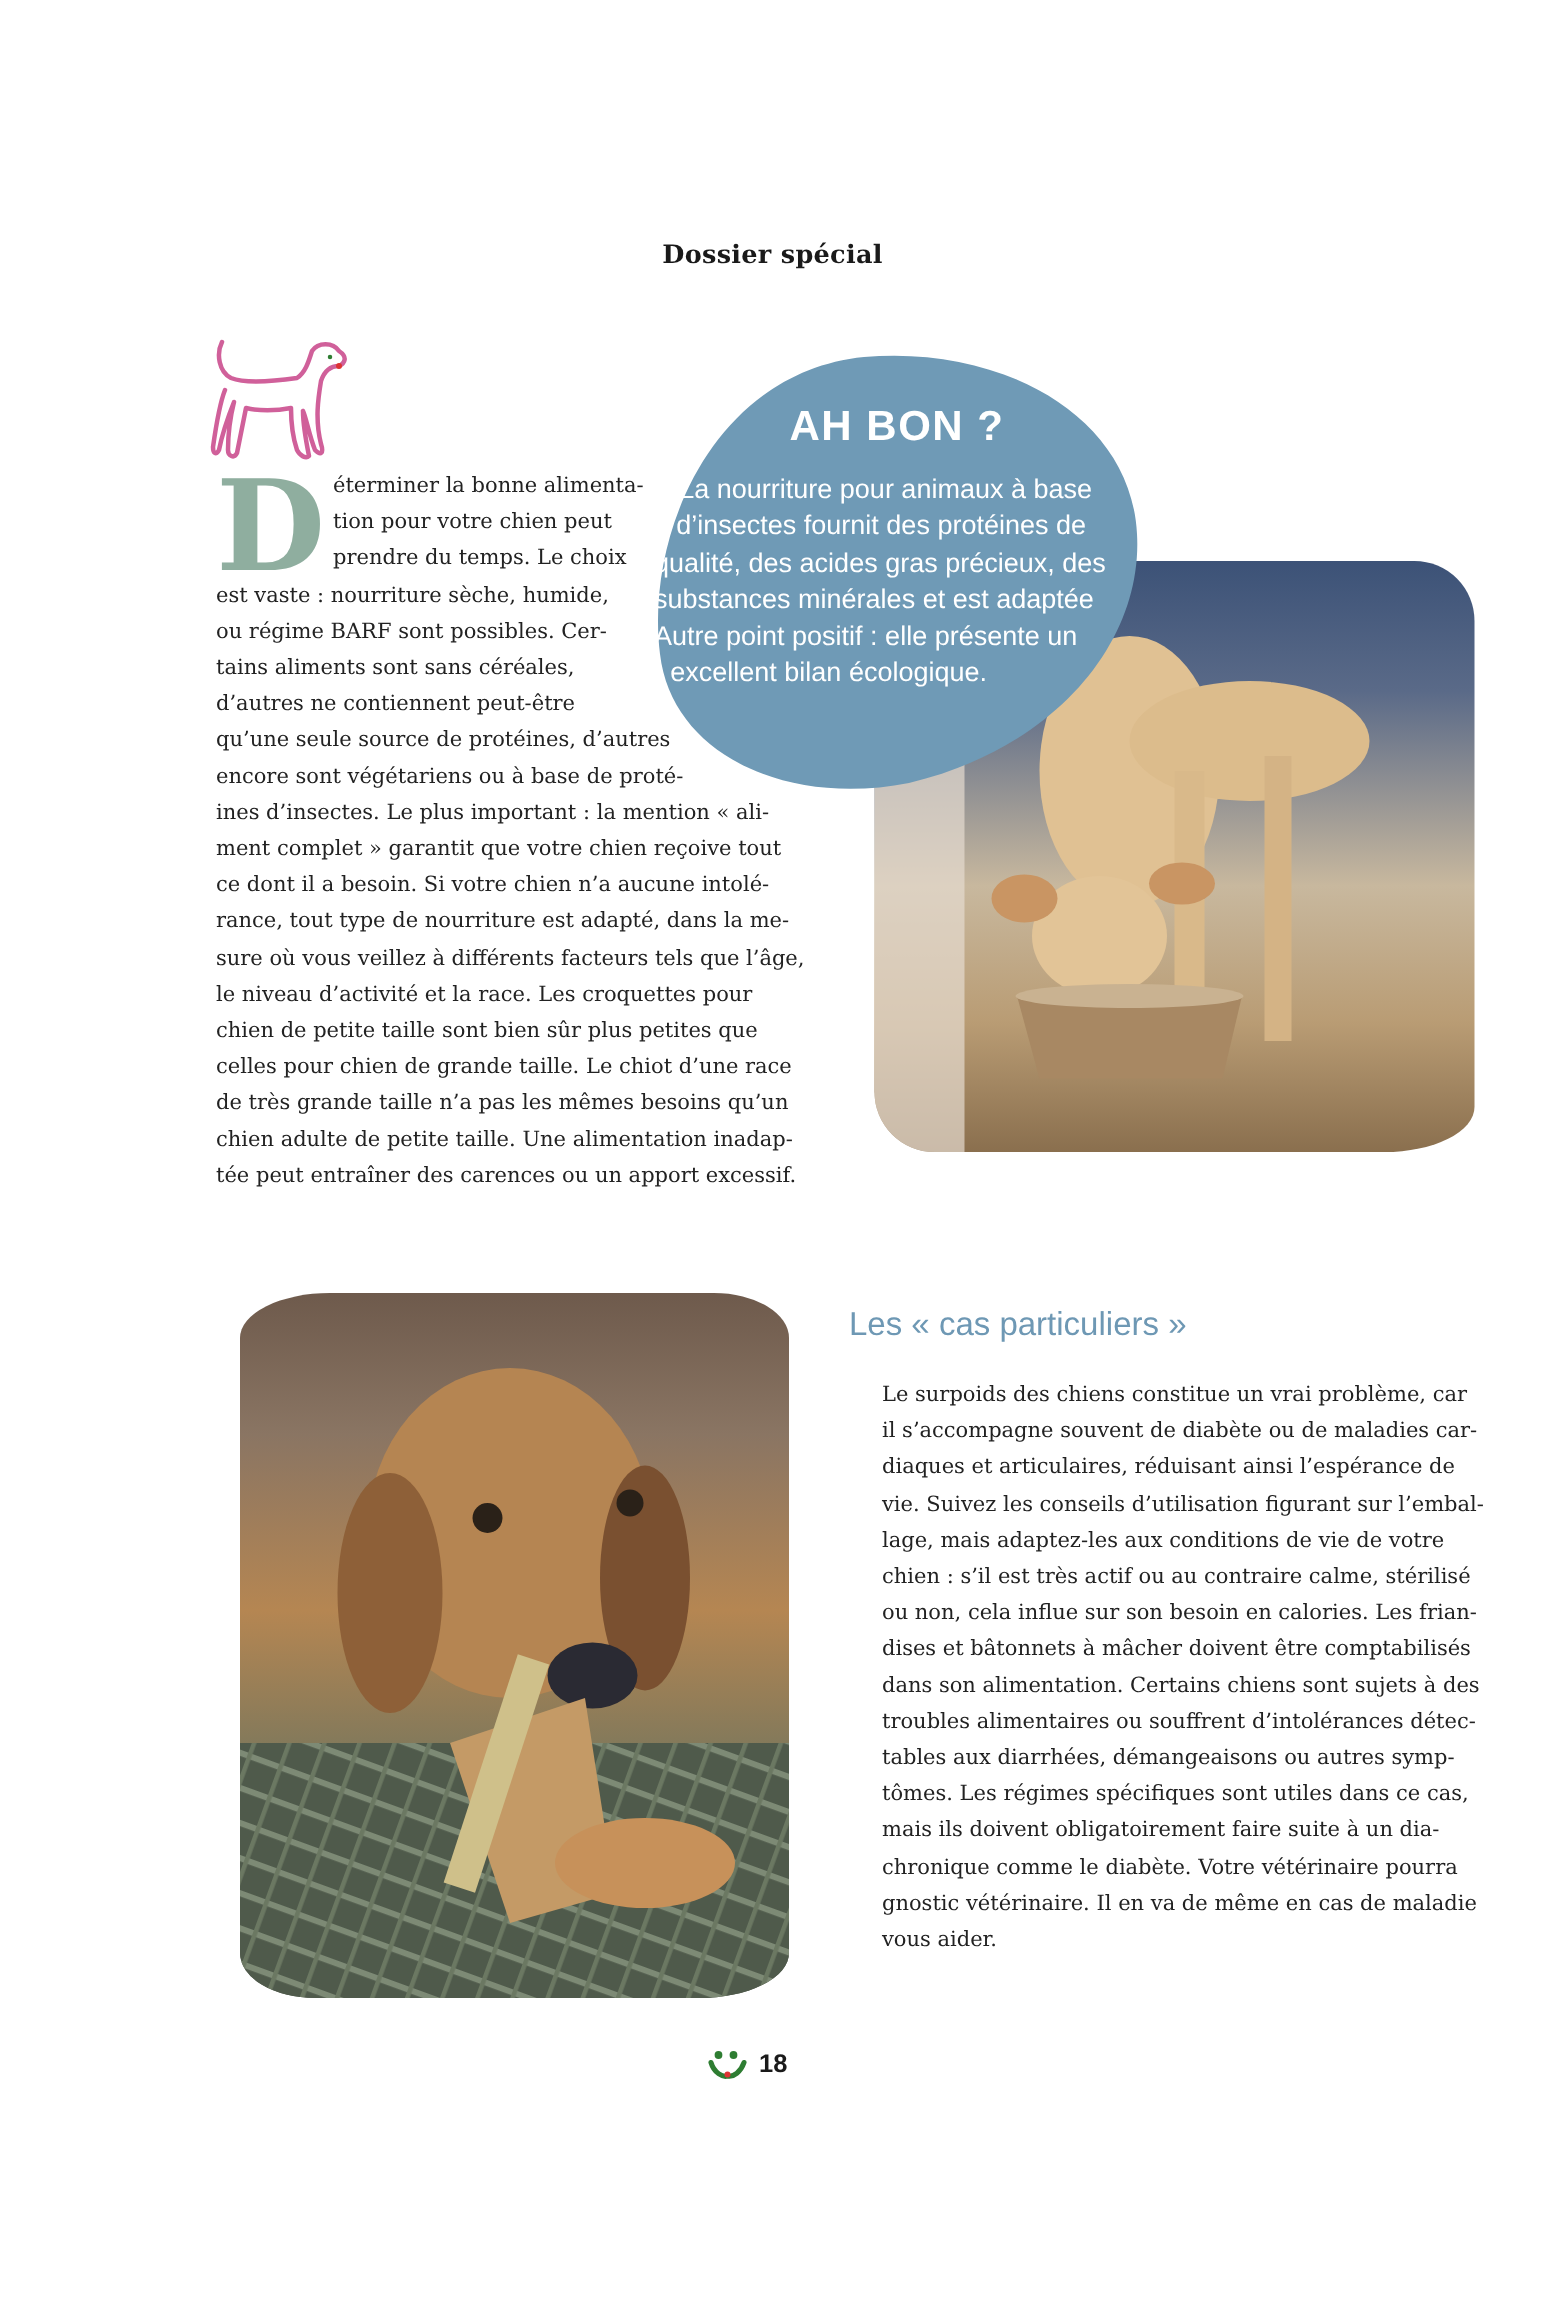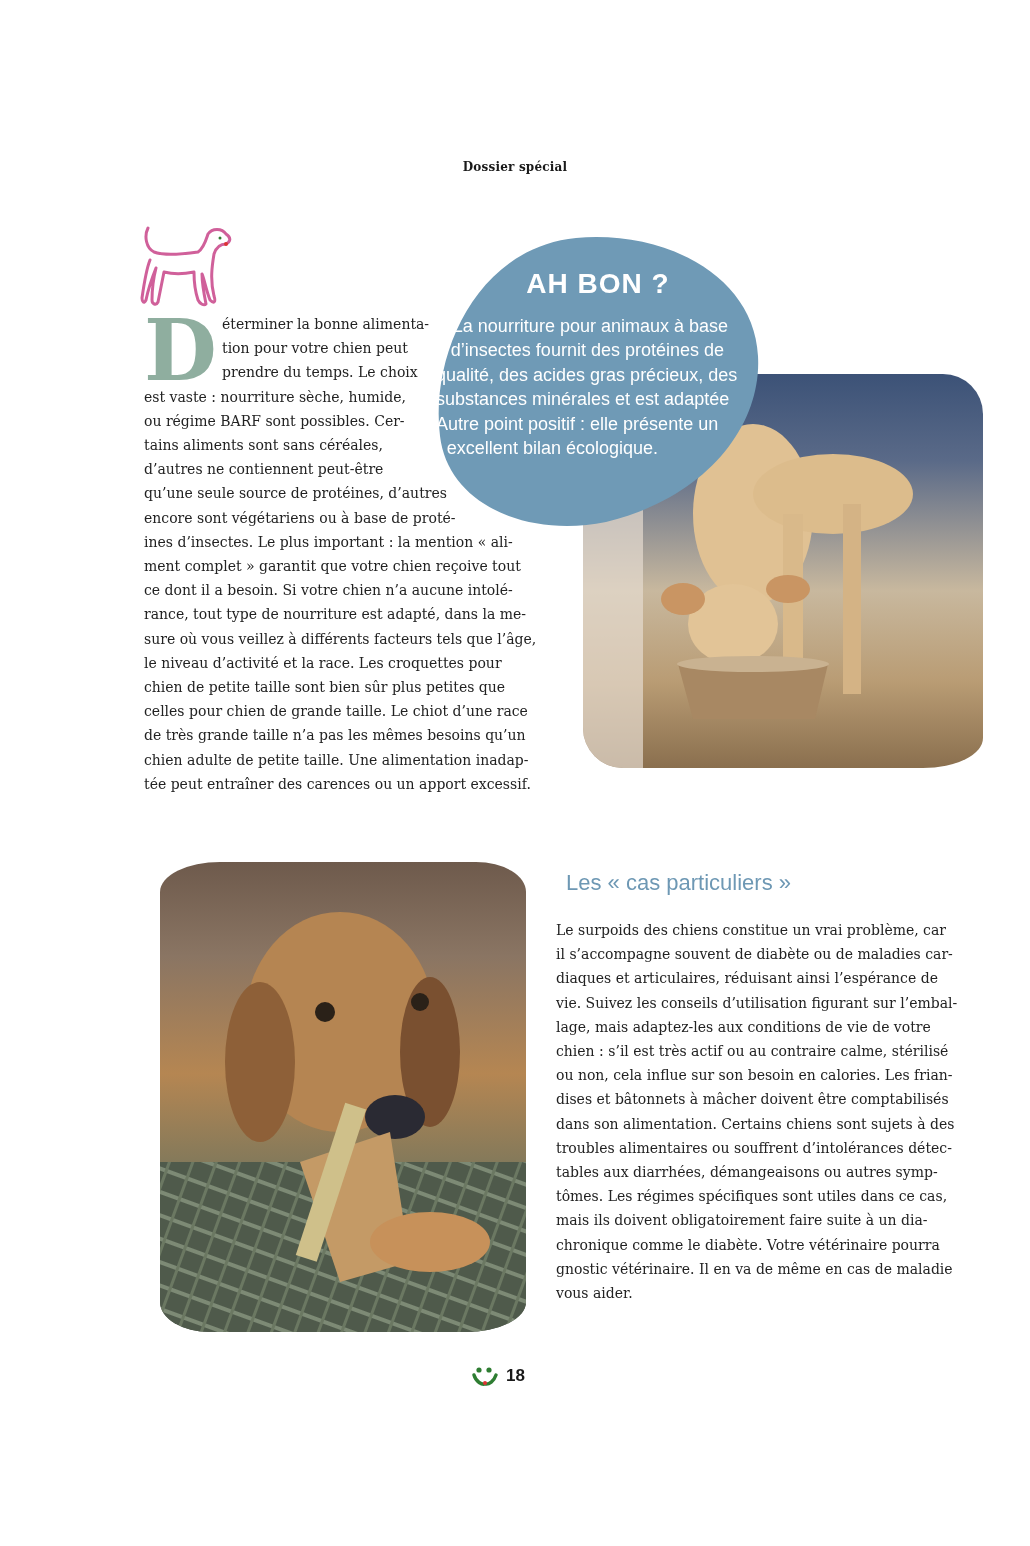--- a/index.html
+++ b/index.html
@@ -1,30 +1,30 @@
 <!DOCTYPE html>
 <html><head>
 <meta charset="utf-8">
 <style>
   html, body { margin:0; padding:0; background:#ffffff; }
   body { width:1030px; height:1546px; position:relative; overflow:hidden; font-family:"DejaVu Serif", serif; color:#1f1f1f; }
-  .section-label { position:absolute; top:160px; left:0; width:1030px; text-align:center; font-family:"DejaVu Serif", serif; font-weight:bold; font-size:12px; letter-spacing:0.2px; color:#1a1a1a; }
+  .section-label { position:absolute; top:160px; left:0; width:1030px; text-align:center; font-family:"DejaVu Serif", serif; font-weight:bold; font-size:17px; letter-spacing:0.2px; color:#1a1a1a; }
   .dog-icon { position:absolute; left:140px; top:224px; width:96px; height:86px; }
   .intro { position:absolute; left:144px; top:312px; width:400px; font-size:14px; line-height:24.2px; font-family:"DejaVu Serif", serif; color:#222; }
   .dropcap { position:absolute; left:144px; top:316px; font-family:"DejaVu Serif", serif; font-weight:bold; font-size:84px; line-height:70px; color:#8fae9f; }
   .line { white-space:nowrap; display:block; }
   .bubble { position:absolute; left:436px; top:236px; width:324px; height:292px; }
   .bubble svg { position:absolute; left:0; top:0; }
   .bubble-title { position:absolute; left:0; top:32px; width:356px; text-align:center; font-family:"Liberation Sans", sans-serif; font-weight:bold; font-size:28px; color:#ffffff; letter-spacing:1px; }
   .bubble-text { position:absolute; left:0; top:78px; width:324px; font-family:"Liberation Sans", sans-serif; font-size:18px; line-height:24.4px; color:#ffffff; }
   .bubble-text .line { text-align:right; }
   .photo1 { position:absolute; left:583px; top:374px; width:400px; height:394px; overflow:hidden; border-radius:60px 40px 60px 40px / 30px 40px 30px 40px; background:linear-gradient(180deg,#3c5277 0%,#5a6a88 22%,#c8b89e 55%,#b99c74 78%,#8a6f4e 100%); }
   .photo2 { position:absolute; left:160px; top:862px; width:366px; height:470px; overflow:hidden; border-radius:60px 50px 60px 50px / 30px 30px 30px 30px; background:linear-gradient(180deg,#6e5a4c 0%,#8a7563 20%,#b58652 45%,#6f745e 72%,#4b5547 100%); }
   .subhead { position:absolute; left:566px; top:870px; font-family:"Liberation Sans", sans-serif; font-size:22px; color:#6e98b4; }
-  .body2 { position:absolute; left:556px; top:918px; width:400px; font-size:14px; line-height:24.2px; color:#222; }
+  .body2 { position:absolute; left:588px; top:918px; width:400px; font-size:14px; line-height:24.2px; color:#222; }
   .footer { position:absolute; top:1366px; left:472px; display:flex; align-items:center; gap:8px; }
   .page-num { font-family:"Liberation Sans", sans-serif; font-weight:bold; font-size:17px; color:#1a1a1a; }
 </style>
 </head>
 <body>
 
 <div class="section-label">Dossier spécial</div>
 
 <svg class="dog-icon" viewBox="0 0 96 86" fill="none" stroke="#d0609a" stroke-width="3" stroke-linecap="round" stroke-linejoin="round">
   <path d="M8 4 C4 12,6 24,14 28 C24 32,44 30,58 28 C64 24,66 16,68 10 C72 4,82 4,86 10 C92 14,90 18,86 20 C80 20,76 24,74 30 C72 42,70 56,74 72 C76 78,74 80,70 76 C66 66,64 54,62 50 M62 50 C62 60,64 70,66 80 C64 82,60 80,58 76 C54 64,54 54,54 48 M54 48 C44 50,32 50,24 48 C22 58,20 68,18 78 C16 82,12 80,12 76 C12 64,14 52,16 44 M16 44 C12 54,8 66,6 76 C4 80,2 78,2 74 C4 60,6 46,10 36"></path>

